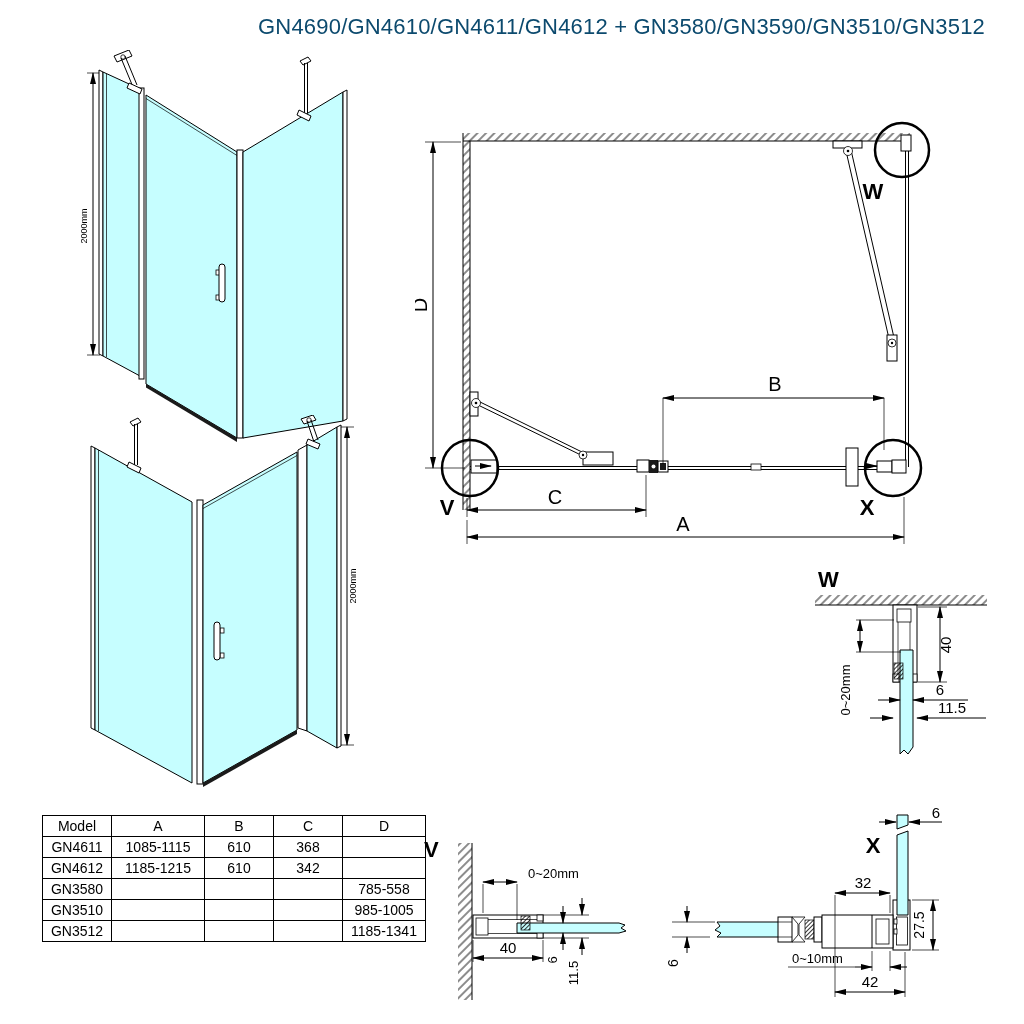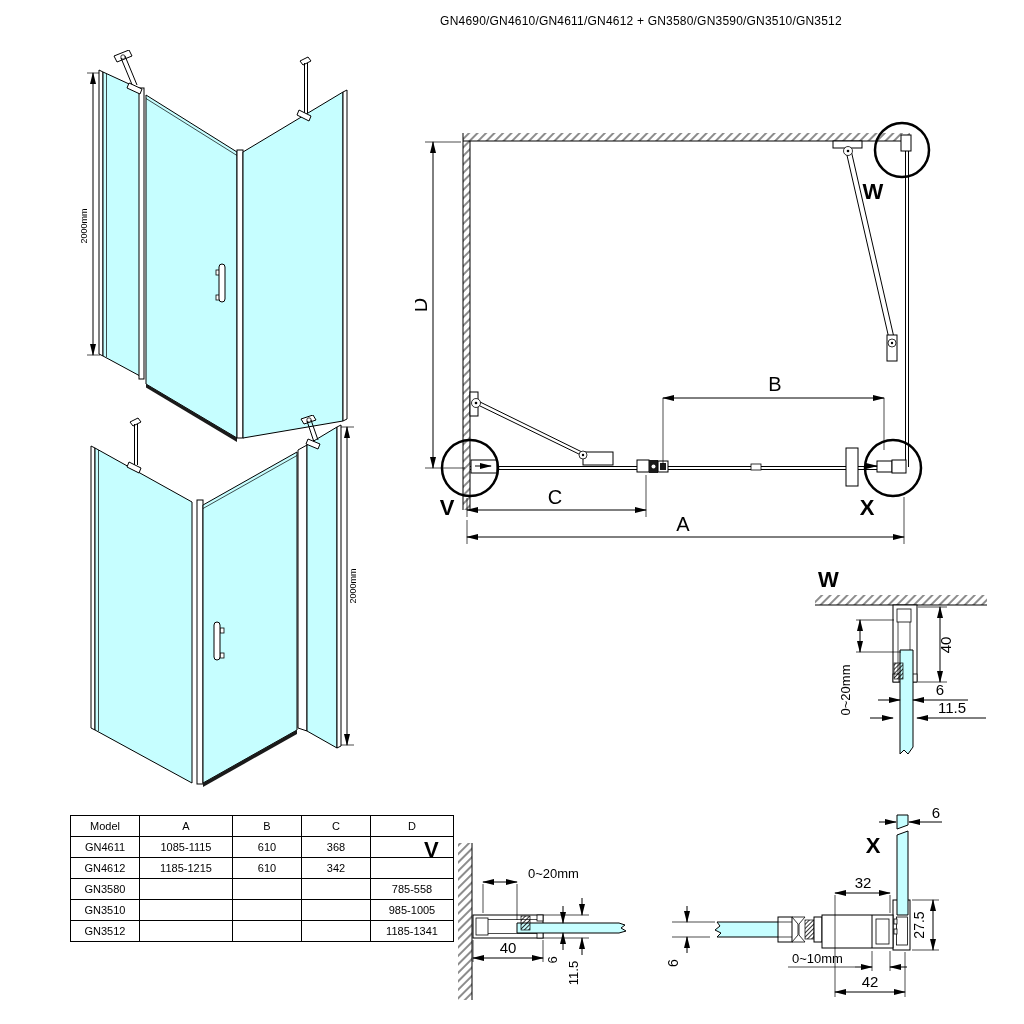--- a/index.html
+++ b/index.html
@@ -1,30 +1,30 @@
 <!DOCTYPE html>
 <html style="--glass: #c6feff; --line: #000000;"><head>
 <meta charset="utf-8">
 <style>
   html,body{margin:0;padding:0;background:#fff;}
   body{width:1024px;height:1024px;position:relative;font-family:"Liberation Sans",sans-serif;color:#000;}
   .abs{position:absolute;}
-  #title{left:258px;top:14px;width:766px;text-align:center;font-size:12px;letter-spacing:0.2px;color:#000000;}
+  #title{left:258px;top:14px;width:766px;text-align:left;font-size:22px;letter-spacing:0.2px;color:#0c4a6e;}
   svg text{font-family:"Liberation Sans",sans-serif;fill:#000;}
   .ln{stroke:#000;stroke-width:1;fill:none;}
   .thin{stroke:#000;stroke-width:0.7;fill:none;}
   .ln2{stroke:#000;stroke-width:2.5;fill:none;}
   .wh{fill:#fff;stroke:#000;stroke-width:1;}
   .whs{fill:#fff;stroke:#000;stroke-width:0.8;}
   .glass{fill:var(--glass,#c6feff);stroke:#000;stroke-width:1;}
   .dk{fill:#1a1a1a;stroke:none;}
   .dim{stroke:#000;stroke-width:1;fill:none;}
   .hatchf{fill:url(#hatch);stroke:none;}
   .xh{fill:url(#xhatch);stroke:#000;stroke-width:0.7;}
-  table#sizes{border-collapse:collapse;font-size:11px;margin-left:28px;}
+  table#sizes{border-collapse:collapse;font-size:14px;}
   table#sizes th,table#sizes td{border:1px solid #000;height:20px;text-align:center;padding:0 3px;font-weight:400;}
   .cM{width:62px;} .cA{width:86px;} .cB{width:62px;} .cC{width:62px;} .cD{width:76px;}
 </style>
 </head>
 <body>
 
 <svg width="0" height="0" class="abs" aria-hidden="true">
   <defs>
     <marker id="arr" viewBox="0 0 12 6" markerWidth="12" markerHeight="6" markerUnits="userSpaceOnUse" refX="11" refY="3" orient="auto-start-reverse">
       <path d="M0,0 L12,3 L0,6 Z" fill="#000"></path>

